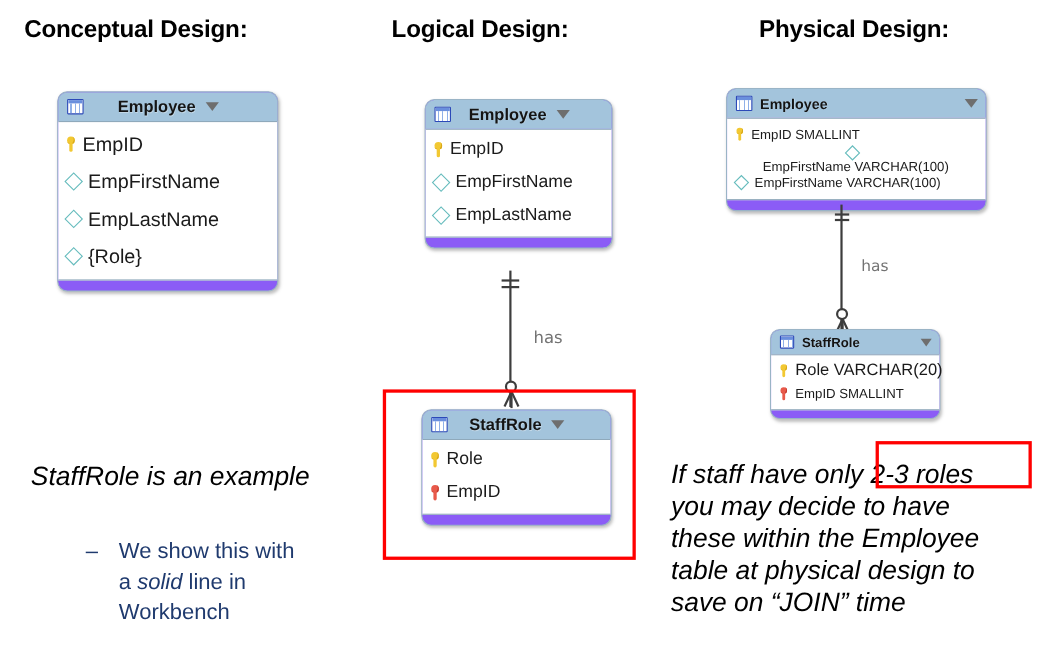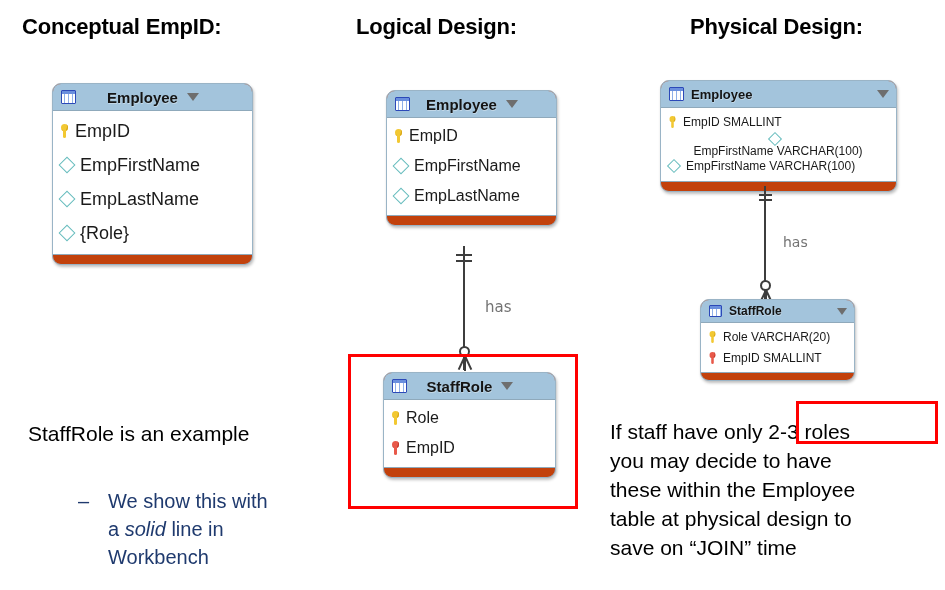--- a/index.html
+++ b/index.html
@@ -19,21 +19,21 @@
     font-weight: bold;
     color: #000000;
     letter-spacing: -0.2px;
     white-space: nowrap;
   }
 
   
   .er-card {
     position: absolute;
     border-radius: 9px;
-    background: #c2410c;
+    background: #8b5cf6;
     border: 1px solid #9ab4c6;
     box-shadow: 1px 2px 3px rgba(0,0,0,0.25);
     padding: 0 0 9px 0;
   }
   .er-head {
     height: 26px;
     display: flex;
     align-items: center;
     padding: 0 7px 0 8px;
     border-radius: 8px 8px 0 0;
@@ -164,23 +164,24 @@
     position: absolute;
     font-size: 15px;
     color: #737373;
     font-family: "DejaVu Sans", sans-serif;
     white-space: nowrap;
   }
 
   
   .body-text {
     position: absolute;
-    font-size: 21px;
+    font-size: 24px;
     line-height: 29px;
     color: #000000;
+    font-style: italic;
   }
   .sub-bullet {
     position: absolute;
     font-size: 20px;
     line-height: 28px;
     color: #1f3a6e;
   }
   .sub-bullet .dash { position: absolute; left: 0; top: 0; }
   .sub-bullet .sbtext { display: block; margin-left: 30px; }
   .ital { font-style: italic; }
@@ -189,21 +190,21 @@
   .red-box {
     position: absolute;
     border: 3px solid #ff0000;
     background: transparent;
     pointer-events: none;
   }
 </style>
 </head>
 <body>
 
-<div class="col-heading" style="left:22px; top:14px;">Conceptual EmpID:</div>
+<div class="col-heading" style="left:22px; top:14px;">Conceptual Design:</div>
 <div class="col-heading" style="left:356px; top:14px;">Logical Design:</div>
 <div class="col-heading" style="left:690px; top:14px;">Physical Design:</div>
 
 <div class="er-card" style="left:52px; top:83px; width:201px;">
   <div class="er-head center">
     <span class="tbl-icon" style="position:absolute; left:8px;"></span>
     <span class="er-title">Employee</span>
     <span class="caret"></span>
   </div>
   <div class="er-body">
@@ -334,21 +335,21 @@
       <span class="er-title" style="font-size:12px;">StaffRole</span>
     </span>
     <span class="caret" style="border-left-width:5px;border-right-width:5px;border-top-width:7px;"></span>
   </div>
   <div class="er-body">
     <div class="er-row" style="height:21px;">
       <span class="glyph key pk" style="transform:scale(0.85);">
         <span class="bow"></span>
           <span class="stem"></span>
       </span>
-      <span class="lbl" style="font-size:12px;">Role VARCHAR(20)</span>
+      <span class="lbl" style="font-size:15px;">Role VARCHAR(20)</span>
     </div>
     <div class="er-row" style="height:21px;">
       <span class="glyph key fk" style="transform:scale(0.85);">
         <span class="bow"></span>
           <span class="stem"></span>
       </span>
       <span class="lbl" style="font-size:12px;">EmpID SMALLINT</span>
     </div>
   </div>
 </div>

